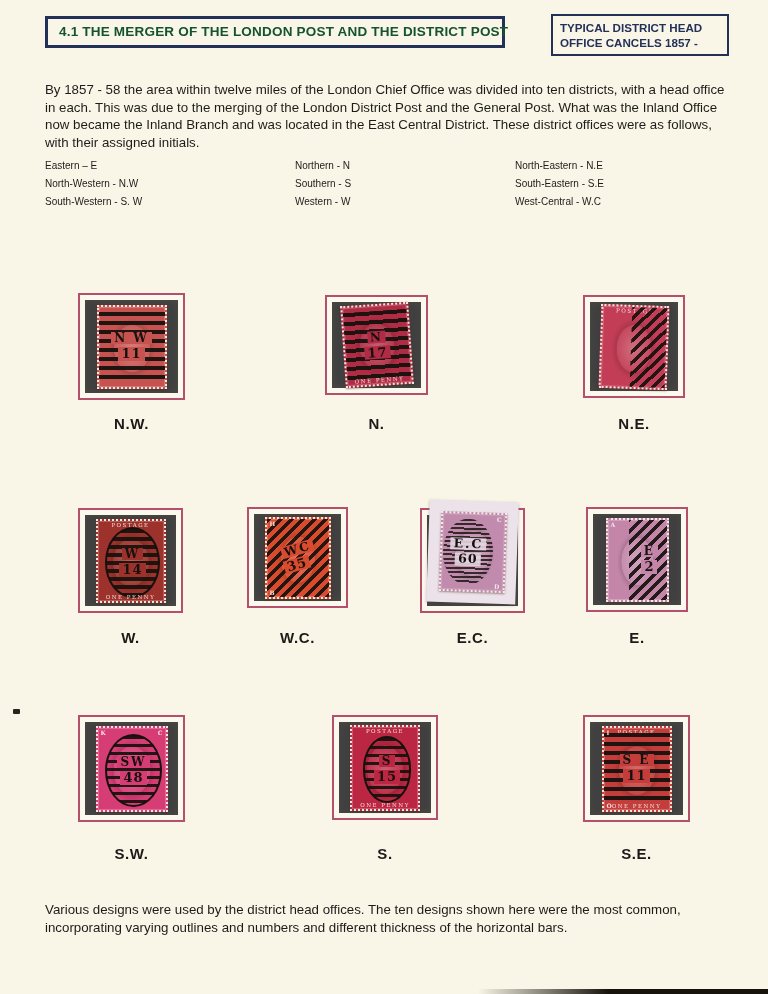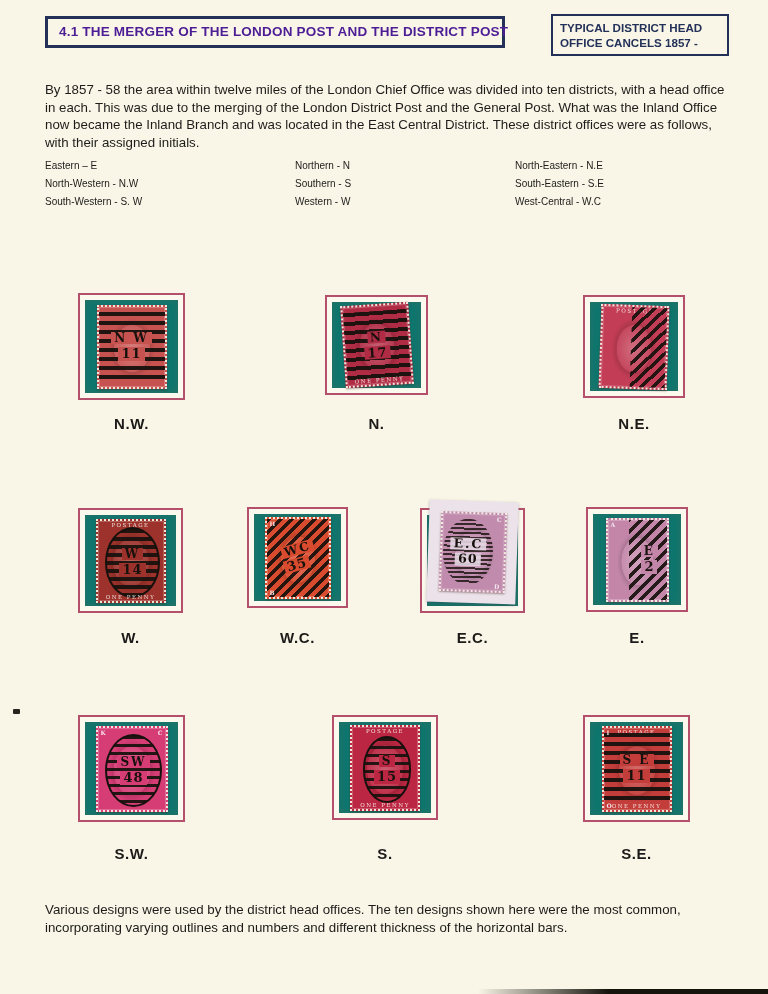--- a/index.html
+++ b/index.html
@@ -2,39 +2,39 @@
 <html><head>
 <meta charset="utf-8">
 <style>
   html,body{margin:0;padding:0;background:#f9f6e7;}
   .page{position:relative;width:768px;height:994px;background:#f9f6e7;
         font-family:"Liberation Sans",sans-serif;color:#1d1c1a;overflow:hidden;}
 
   
   .title-box{position:absolute;left:45px;top:16px;width:432px;border:3px solid #233159;
              padding:5px 11px 6px;box-sizing:content-box;background:transparent;}
-  .title{font-size:13.5px;font-weight:bold;color:#4c1d95;letter-spacing:.2px;white-space:nowrap;}
+  .title{font-size:13.5px;font-weight:bold;color:#14532d;letter-spacing:.2px;white-space:nowrap;}
   .subtitle{font-size:10.6px;font-weight:bold;color:#233159;margin-top:3px;white-space:nowrap;}
   .side-box{position:absolute;left:551px;top:14px;width:160px;border:2px solid #233159;padding:4px 7px;}
   .side-box div{font-size:11.6px;font-weight:bold;color:#233159;line-height:15px;white-space:nowrap;}
 
   
   .para{position:absolute;font-size:13.3px;line-height:17.6px;color:#1d1c1a;}
   .intro{left:45px;top:81px;width:688px;}
   .footer-para{left:45px;top:901px;width:656px;}
   .note{left:45px;top:223px;width:700px;}
   .dcol{position:absolute;top:157px;font-size:10px;line-height:17.8px;}
   .dcol div{white-space:nowrap;}
   .dcol.c1{left:45px;} .dcol.c2{left:295px;} .dcol.c3{left:515px;}
 
   
   .card{position:absolute;}
   .frame{width:100%;height:100%;box-sizing:border-box;border:2px solid #b5506c;
          background:#fbf8ee;padding:5px;}
-  .photo{width:100%;height:100%;box-sizing:border-box;background:#0f766e;
+  .photo{width:100%;height:100%;box-sizing:border-box;background:#404040;
          box-shadow:inset 0 0 7px rgba(110,100,80,.28);
          display:flex;align-items:center;justify-content:center;position:relative;}
   .stamp{position:relative;width:68px;height:82px;box-sizing:border-box;
          border:2px dotted rgba(246,241,229,.95);
          background-color:var(--c,#c0404e);
          background-image:radial-gradient(ellipse 46% 50% at 50% 52%,rgba(255,255,255,.25),
                           rgba(255,255,255,.06) 58%,rgba(0,0,0,.12) 60%,transparent 76%);
          box-shadow:0 1px 2px rgba(70,45,35,.45),inset 0 0 0 1px rgba(255,255,255,.22);
          overflow:hidden;}
   .inscr{position:absolute;left:0;right:0;text-align:center;font-size:5.5px;letter-spacing:1.5px;

